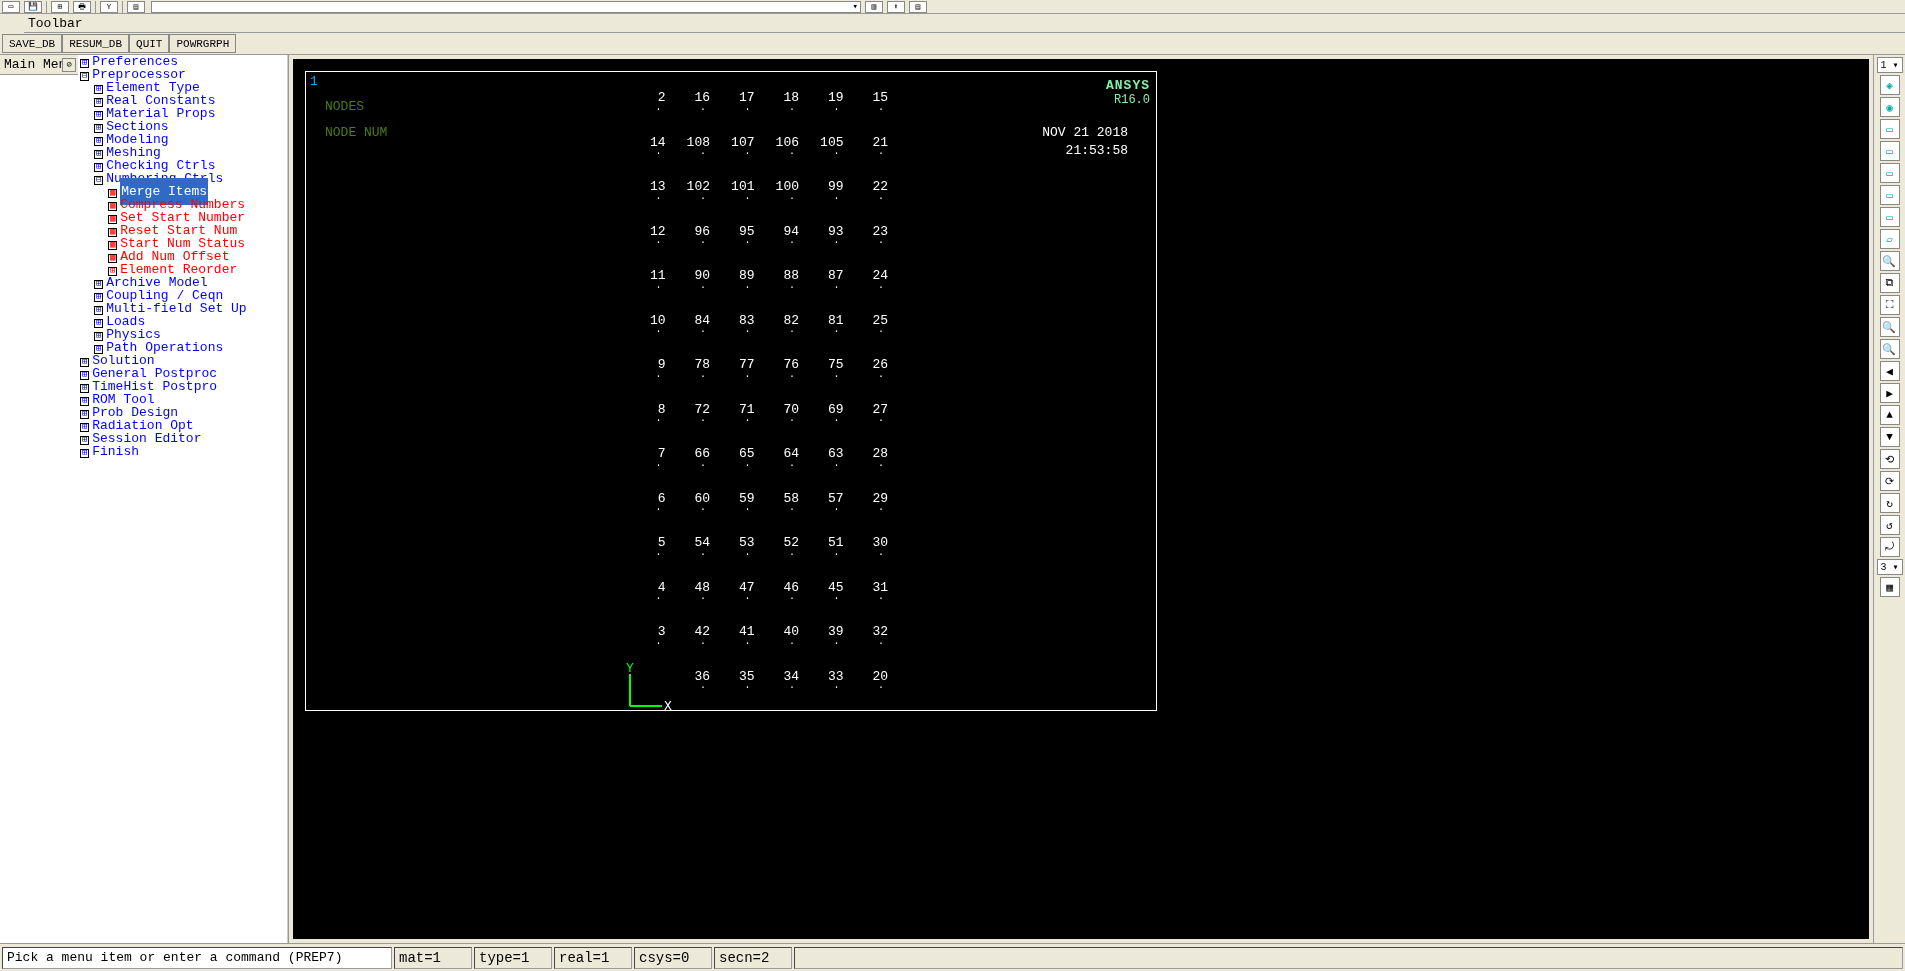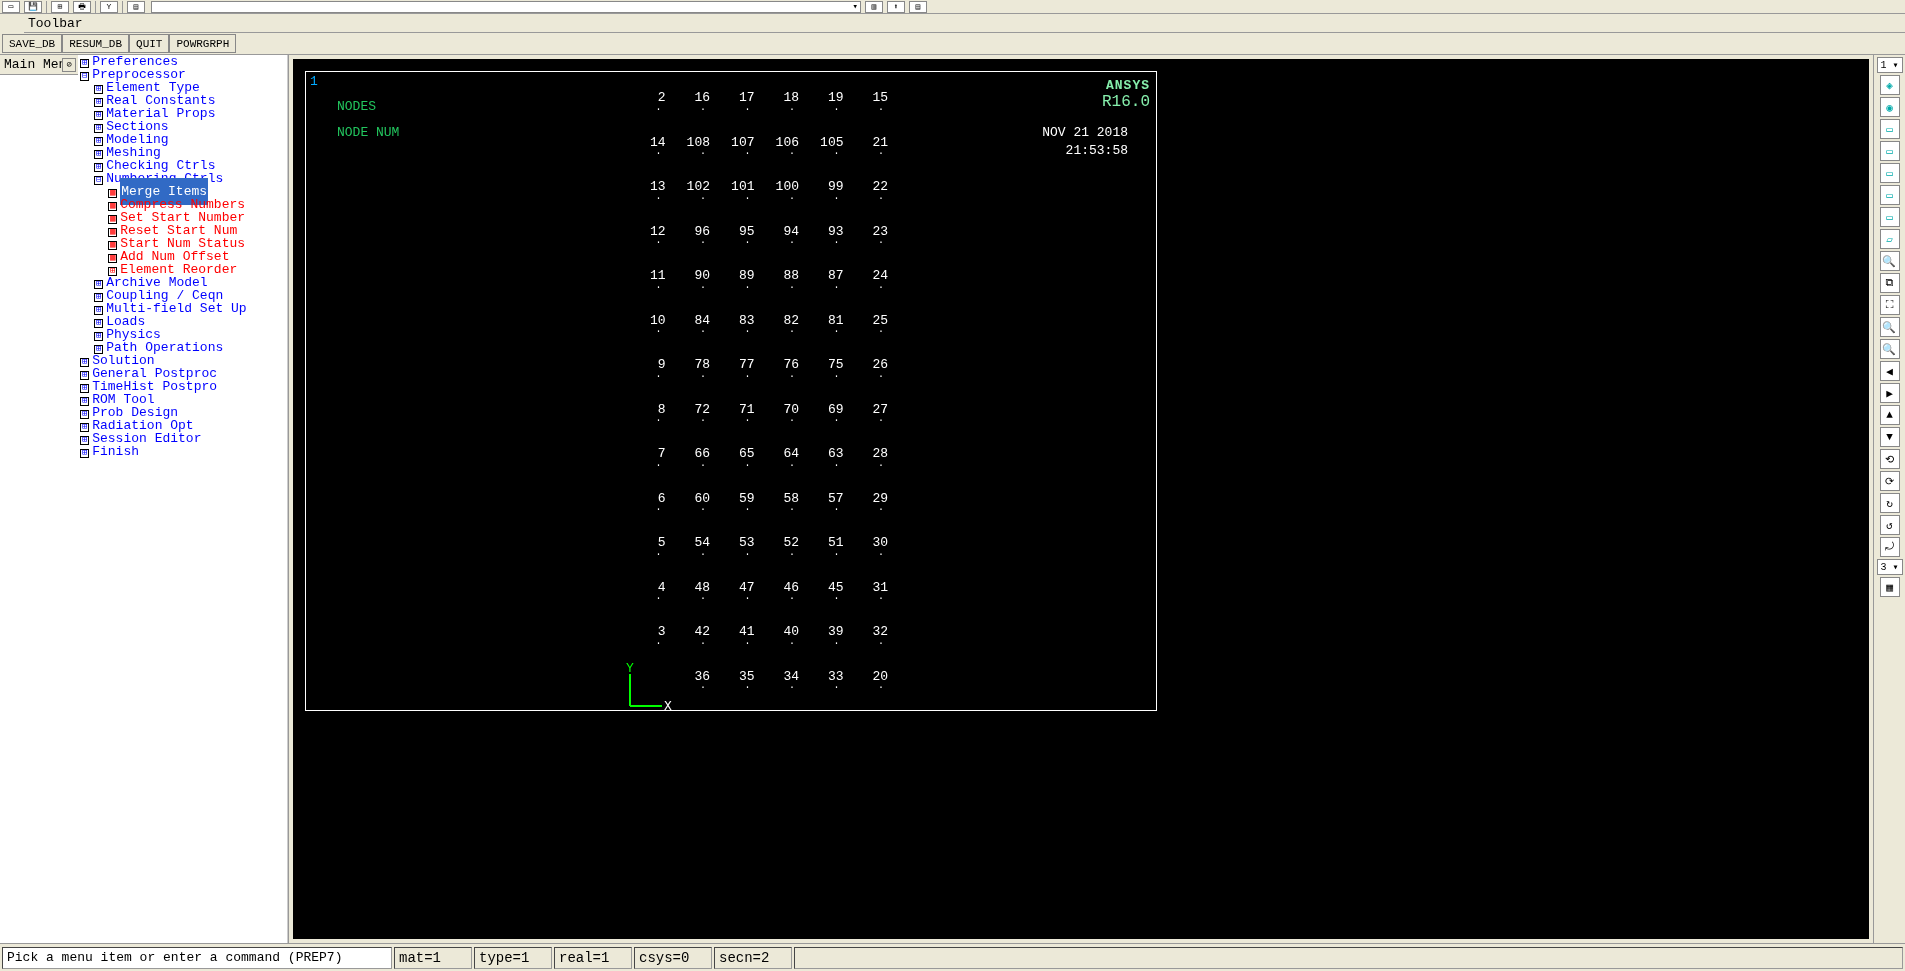--- a/index.html
+++ b/index.html
@@ -25,23 +25,23 @@
 .ti-item.blue { color:#0000ff; }
 .ti-item.red { color:#ff0000; }
 .ti-item.sel span.lbl { background:#316ac5; color:#fff; padding:6px 1px; }
 .lvl0 { padding-left:2px; }
 .lvl1 { padding-left:16px; }
 .lvl2 { padding-left:30px; }
 .viewport { flex:1; background:#000; position:relative; margin:4px; }
 .vp-inner { position:absolute; left:12px; top:12px; width:852px; height:640px; border:1px solid #fff; }
 .vp-corner { position:absolute; left:4px; top:2px; color:#0af; font-family:"Courier New"; }
 .vp-logo { position:absolute; right:6px; top:6px; color:#86efac; font-family:Arial; font-weight:bold; font-size:24px; letter-spacing:1px; text-align:right; }
-.vp-ver { font-size:16px; font-weight:normal; letter-spacing:0; }
+.vp-ver { font-size:12px; font-weight:normal; letter-spacing:0; }
 .vp-date { position:absolute; right:28px; top:52px; color:#fff; font-family:"Courier New"; text-align:right; line-height:18px; }
-.vp-label { position:absolute; left:31px; top:22px; color:#22c55e; font-family:"Courier New"; line-height:26px; }
+.vp-label { position:absolute; left:19px; top:22px; color:#4d7c0f; font-family:"Courier New"; line-height:26px; }
 .node-grid { position:absolute; left:315px; top:18px; }
 .nrow { display:flex; height:44.5px; }
 .ncell { width:44.5px; text-align:right; color:#fff; font-family:"Courier New"; font-size:13px; position:relative; }
 .ncell .dot { position:absolute; right:4px; bottom:22px; color:#fff; font-size:10px; }
 .triad { position:absolute; left:316px; top:594px; color:#0f0; font-family:"Courier New"; }
 .right-panel { width:32px; background:#ece9d8; border-left:1px solid #999; display:flex; flex-direction:column; align-items:center; padding-top:2px; gap:2px; }
 .ricon { width:20px; height:20px; border:1px solid #888; background:#fff; font-size:11px; display:flex; align-items:center; justify-content:center; cursor:pointer; }
 .ricon.combo-sm { width:26px; height:16px; font-size:10px; }
 .ricon.cyan { color:#0aa; }
 .status { height:28px; background:#ece9d8; border-top:1px solid #999; display:flex; align-items:center; padding:2px; gap:2px; }

